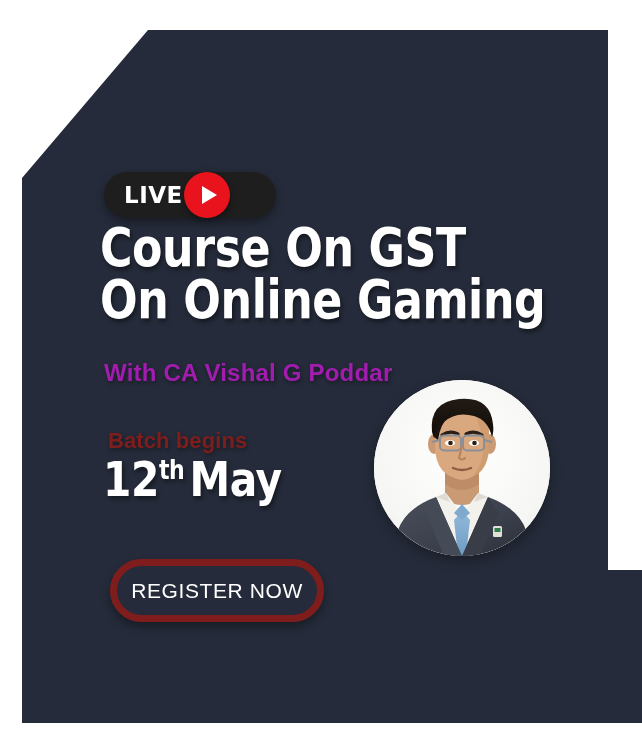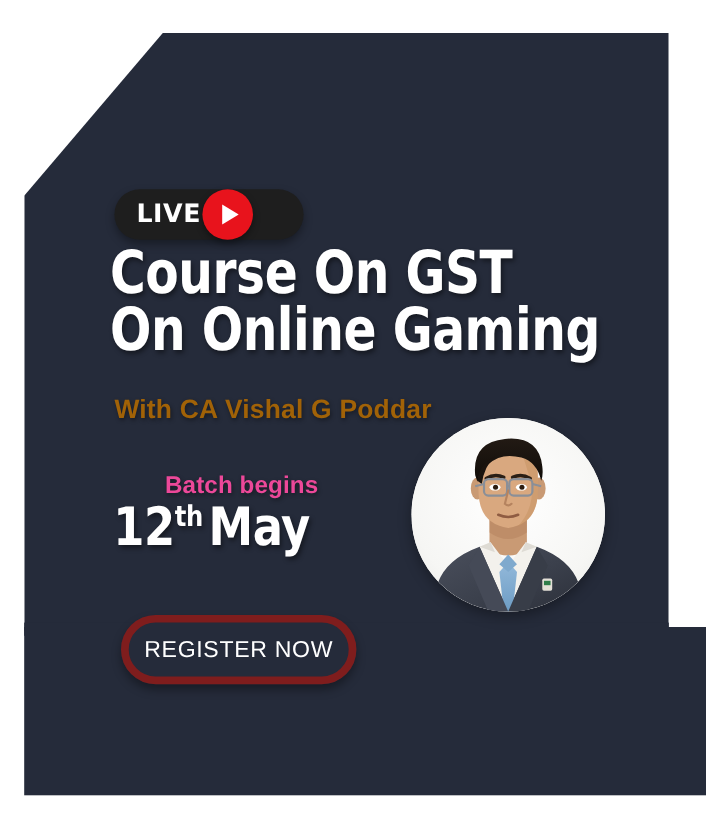--- a/index.html
+++ b/index.html
@@ -126,40 +126,39 @@
     transform-origin: left top;
     text-shadow: 2px 3px 5px rgba(0,0,0,0.45);
   }
   .headline .hl-line { display: block; white-space: nowrap; }
 
   
   .presenter {
     position: absolute;
     left: 104px;
     top: 359px;
-    color: #a16207;
+    color: #a21caf;
     font-family: "Liberation Sans", sans-serif;
     font-weight: bold;
     font-size: 24px;
     letter-spacing: 0.2px;
     text-shadow: 1px 2px 4px rgba(0,0,0,0.4);
   }
 
   
   .batch-label {
     position: absolute;
     left: 108px;
     top: 428px;
-    color: #ec4899;
+    color: #7f1d1d;
     font-family: "Liberation Sans", sans-serif;
     font-weight: bold;
     font-size: 22px;
     letter-spacing: 0.1px;
     text-shadow: 1px 2px 4px rgba(0,0,0,0.4);
-    margin-left: 42px;
   }
   .batch-date {
     position: absolute;
     left: 103px;
     top: 454px;
     color: #ffffff;
     font-family: "DejaVu Sans", sans-serif;
     font-weight: bold;
     font-size: 48px;
     line-height: 50px;

